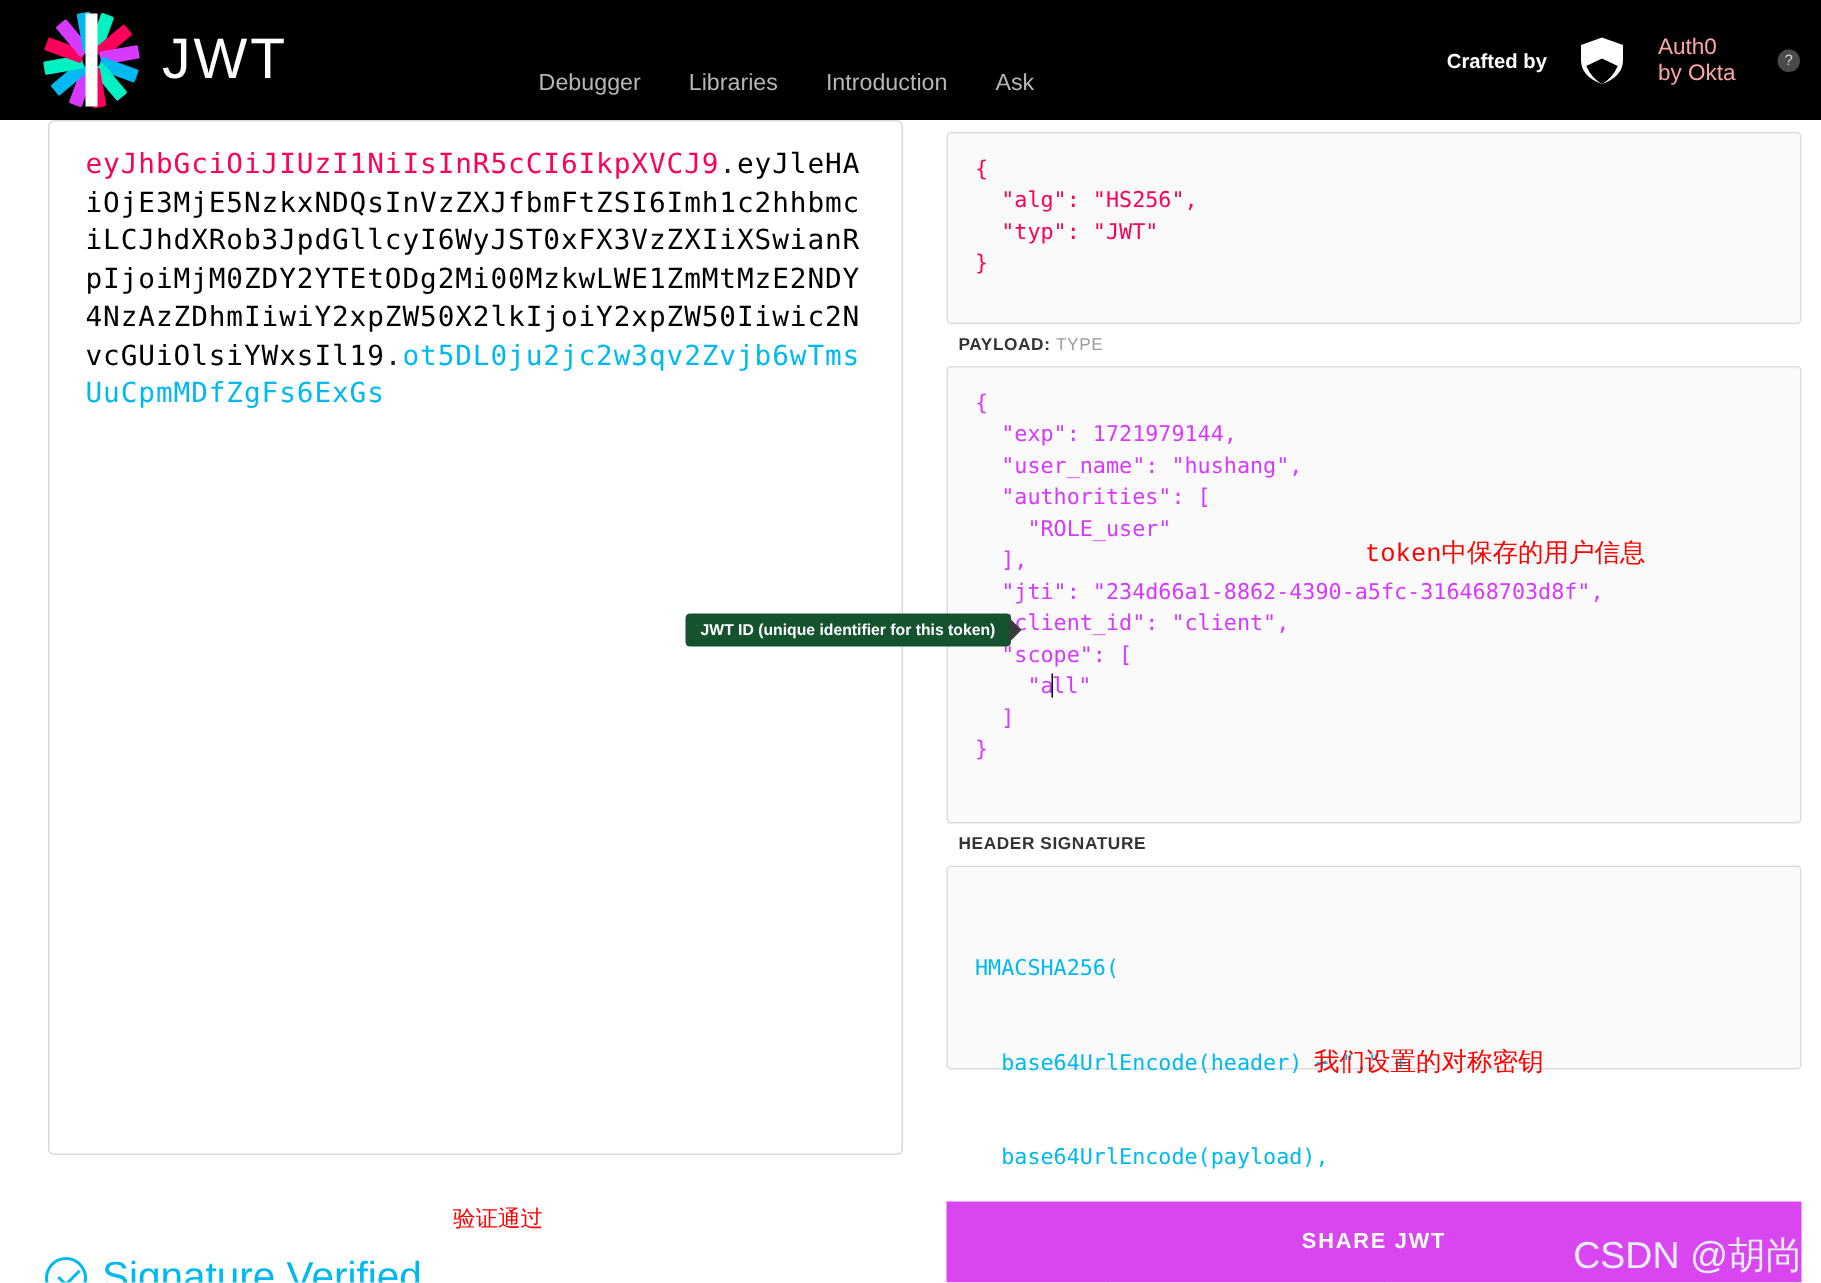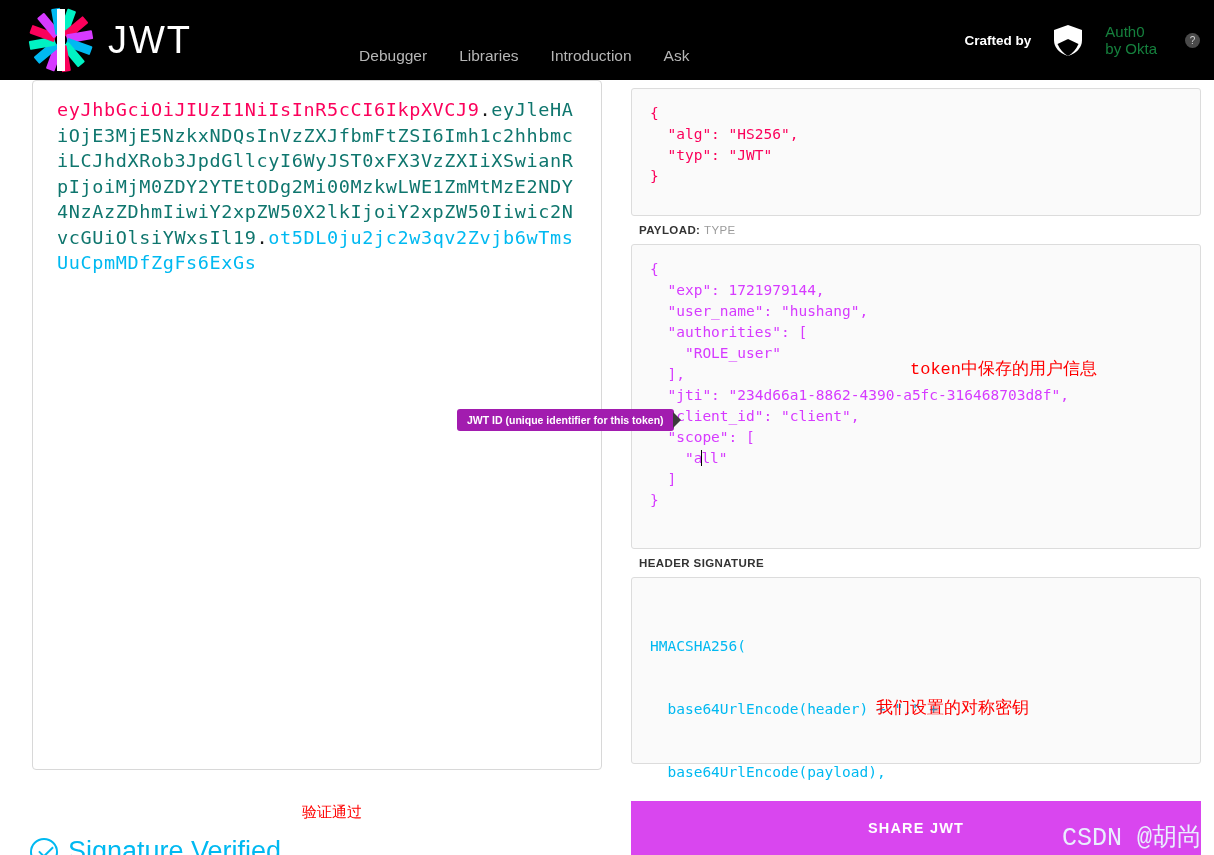--- a/index.html
+++ b/index.html
@@ -35,42 +35,42 @@
   .navlinks { display:flex; align-items:center; gap:32px; margin-left:167px;margin-top:31px; }
   .navlinks a {
     color:#b6b6b6; font-size:15.5px; text-decoration:none;
   }
   .crafted {
     position:absolute; right:14px; top:50%; transform:translateY(-50%);
     display:flex; align-items:center; gap:20px;
   }
   .crafted-label { color:#fff; font-size:13.5px; font-weight:bold; }
   .okta-logo { width:34px; height:34px; position:relative; }
-  .okta-name { color:#15803d; font-size:15px; line-height:17px; }
+  .okta-name { color:#fca5a5; font-size:15px; line-height:17px; }
   .help-badge {
     width:15px; height:15px; border-radius:50%;
     background:#4a4a4a; color:#d0d0d0; font-size:10px;
     display:flex; align-items:center; justify-content:center;
     margin-left:8px;
   }
 
   
   .encoded-panel {
     position:absolute; left:32px; top:80px; width:570px; height:690px;
     border:1px solid #d8d8d8; border-radius:4px; background:#fff;
   }
   .encoded-text {
     padding:16px 20px 0 24px;
     font-family:"DejaVu Sans Mono", monospace;
     font-size:18.5px; line-height:25.5px; letter-spacing:0.6px;
     word-break: break-all; white-space: pre-wrap;
   }
   .seg-header { color:#fb015b; }
   .seg-dot { color:#1a1a1a; }
-  .seg-payload { color:#0f766e; }
+  .seg-payload { color:#000000; }
   .seg-sig { color:#00b9f1; }
 
   
   .decoded-col { position:absolute; left:631px; top:60px; width:570px; }
   .sec-label {
     font-size:11.5px; letter-spacing:0.4px; color:#333;
     font-weight:bold; padding:8px 0 8px 8px;
   }
   .sec-label .sub { color:#9b9b9b; font-weight:normal; }
   .code-box {
@@ -80,21 +80,21 @@
     padding:14px 18px;
     white-space:pre; position:relative;
   }
   .c-hdr { color:#fb015b; }
   .c-pay { color:#d63aff; }
   .c-sig { color:#00b9f1; }
 
   
   .tooltip {
     position:absolute; left:457px; top:409px;
-    background:#a21caf; color:#fff;
+    background:#14532d; color:#fff;
     font-size:10.5px; font-weight:bold;
     padding:5px 10px; border-radius:3px;
     white-space:nowrap; z-index:40;
   }
   .tooltip::after {
     content:""; position:absolute; right:-7px; top:50%;
     transform:translateY(-50%);
     border-top:8px solid transparent; border-bottom:8px solid transparent;
     border-left:8px solid #3b3b3b;
   }
@@ -142,21 +142,21 @@
   .share-btn {
     position:absolute; left:631px; top:801px; width:570px; height:54px;
     background:#d946ef; color:#fff; border:none;
     font-size:14.5px; font-weight:bold; letter-spacing:1.2px;
     display:flex; align-items:center; justify-content:center;
     cursor:pointer; font-family:"Liberation Sans", sans-serif;
   }
   .watermark {
     position:absolute; right:12px; top:820px;
     color:#eaf8ff; font-size:25px; opacity:0.95;
-    font-family:Liberation Mono, monospace;
+    font-family:Liberation Sans, sans-serif;
   }
 </style>
 </head>
 <body>
 
 <div id="root">
 
   <div class="topnav">
     <div class="brand">
       <div class="logo">
@@ -229,21 +229,21 @@
     "ROLE_user"
   ],
   "jti": "234d66a1-8862-4390-a5fc-316468703d8f",
   "client_id": "client",
   "scope": [
     "a</span><span class="caret"></span><span class="c-pay">ll"
   ]
 }</span></div>
 
     <div class="sec-label">HEADER SIGNATURE</div>
-    <div class="code-box" style="height:187px; padding-top:16px;">
+    <div class="code-box" style="height:136px; padding-top:16px;">
       <div class="c-sig">HMACSHA256(</div>
       <div class="c-sig">  base64UrlEncode(header) + "." +</div>
       <div class="c-sig">  base64UrlEncode(payload),</div>
       <div style="padding:4px 0 2px 18px;">
         <input class="secret-input" type="text" value="123123" style="">
       </div>
       
     </div>
   </div>
 

